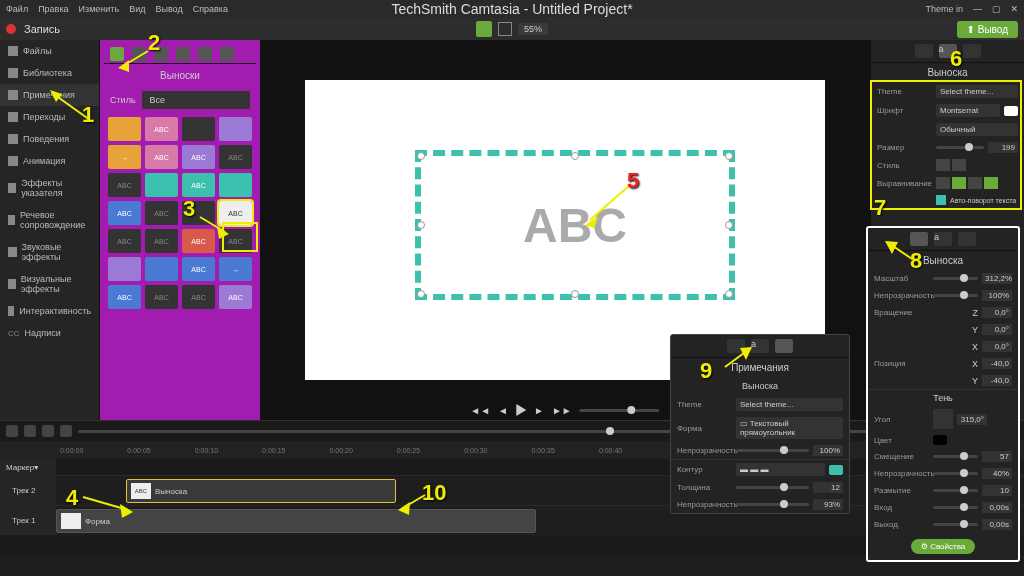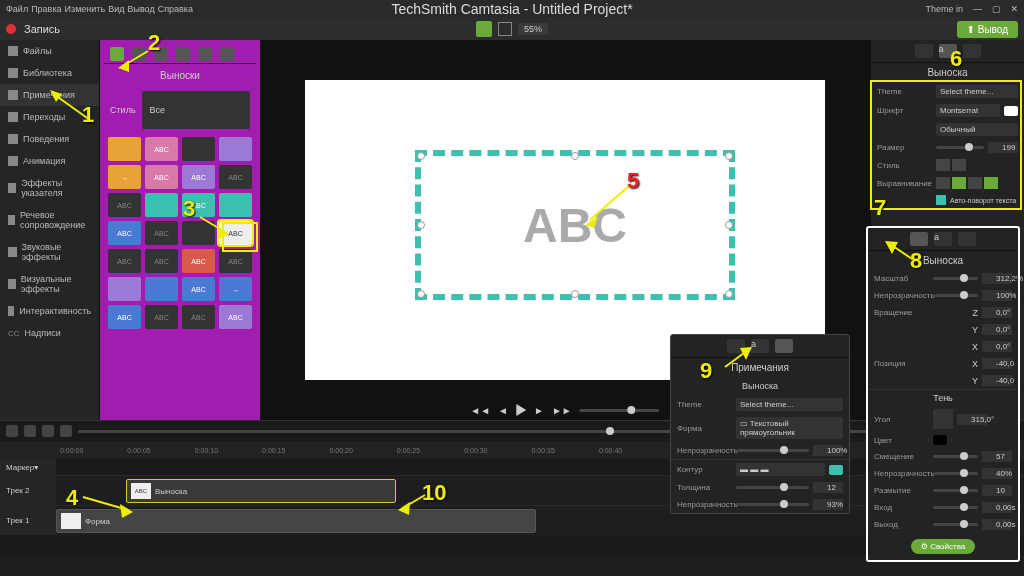--- a/index.html
+++ b/index.html
@@ -1,37 +1,37 @@
 <!DOCTYPE html>
 <html><head>
 <meta charset="utf-8">
 <style>
 *{margin:0;padding:0;box-sizing:border-box;font-family:Arial,sans-serif}
 body{background:#1e1e1e;color:#ccc;width:1024px;height:576px;overflow:hidden;position:relative;font-size:10px}
-.menubar{height:18px;background:#2a2a2a;display:flex;align-items:center;padding:0 6px;gap:3px;font-size:9px;color:#bbb}
+.menubar{height:18px;background:#2a2a2a;display:flex;align-items:center;padding:0 6px;gap:10px;font-size:9px;color:#bbb}
 .menubar-right{margin-left:auto;display:flex;gap:10px}
 .titlebar{position:absolute;top:0;left:50%;transform:translateX(-50%);font-size:14px;color:#ddd;line-height:18px}
 .toolbar{height:22px;background:#2d2d2d;display:flex;align-items:center;padding:0 6px;gap:8px}
 .rec-btn{width:10px;height:10px;border-radius:50%;background:#d33}
 .rec-label{color:#ddd;font-size:11px}
 .export-btn{margin-left:auto;background:#6aaa3a;color:#fff;padding:3px 10px;border-radius:3px;font-size:10px}
 .zoom{position:absolute;left:50%;transform:translateX(-50%);display:flex;gap:6px;align-items:center}
 .zoom-sel{background:#3a3a3a;padding:1px 6px;border-radius:2px;font-size:9px}
 .main{display:flex;height:380px}
 .sidebar{width:100px;background:#252525;border-right:1px solid #111}
 .sb-item{padding:6px 8px;font-size:9px;color:#bbb;display:flex;align-items:center;gap:5px;cursor:pointer}
 .sb-item.active{background:#333}
 .sb-icon{width:10px;height:10px;background:#888}
 .panel{width:160px;background:#a21caf;padding:4px}
 .panel-tabs{display:flex;gap:8px;height:20px;align-items:center;padding:0 6px;border-bottom:1px solid #111}
 .tab-icon{width:14px;height:14px;background:#555;border-radius:2px}
 .tab-icon.active{background:#6aaa3a}
 .panel-title{text-align:center;padding:6px;font-size:10px}
 .style-row{display:flex;gap:6px;padding:4px 6px;font-size:9px;align-items:center}
-.style-sel{background:#333;padding:14px 8px;flex:1;border-radius:2px}
+.style-sel{background:#333;padding:4px 8px;flex:1;border-radius:2px}
 .grid{display:grid;grid-template-columns:repeat(4,1fr);gap:4px;padding:4px}
 .thumb{height:24px;background:#2e2e2e;border-radius:2px;display:flex;align-items:center;justify-content:center;font-size:7px;color:#fff}
 .thumb.sel{outline:2px solid #ee0}
 .th-orange{background:#e8a23a}
 .th-pink{background:#d87aa8}
 .th-purple{background:#9a7ad4}
 .th-teal{background:#3bc1ae}
 .th-blue{background:#4a7ad4}
 .th-red{background:#d85a4a}
 .th-white{background:#eee;color:#333}
@@ -47,31 +47,31 @@
 .playback{position:absolute;bottom:4px;left:50%;transform:translateX(-50%);display:flex;gap:8px;align-items:center}
 .play-btn{width:0;height:0;border-left:10px solid #ccc;border-top:6px solid transparent;border-bottom:6px solid transparent}
 .prop-panel{width:154px;background:#232323;border-left:1px solid #111;font-size:9px}
 .prop-tabs{display:flex;gap:6px;padding:4px;border-bottom:1px solid #111;justify-content:center}
 .ptab{width:18px;height:14px;background:#333;border-radius:2px}
 .ptab.ac{background:#555}
 .prop-title{text-align:center;padding:4px;font-size:10px}
 .prop-row{display:flex;align-items:center;padding:3px 6px;gap:4px}
 .prop-label{width:55px;color:#999;font-size:8px}
 .prop-sel{flex:1;background:#333;padding:2px 4px;border-radius:2px;font-size:8px}
-.prop-val{width:30px;background:#333;padding:1px 14px;text-align:right;font-size:8px}
+.prop-val{width:30px;background:#333;padding:1px 3px;text-align:right;font-size:8px}
 .slider{flex:1;height:3px;background:#444;position:relative;border-radius:2px}
 .slider::after{content:'';position:absolute;width:8px;height:8px;background:#ccc;border-radius:50%;top:-3px;left:60%}
 .timeline{height:136px;background:#1a1a1a;border-top:1px solid #333}
 .tl-toolbar{height:20px;display:flex;align-items:center;padding:0 6px;gap:6px}
 .tl-icon{width:12px;height:12px;background:#444;border-radius:2px}
 .tl-time{background:#2a2a2a;padding:1px 6px;font-size:9px}
 .tl-ruler{height:18px;background:#222;display:flex;padding-left:60px;font-size:7px;color:#777;align-items:center;gap:44px}
 .tl-tracks{padding-left:0}
 .tl-track{height:30px;display:flex;border-top:1px solid #2a2a2a}
-.tl-track-label{width:56px;background:#252525;display:flex;align-items:center;padding:0 6px;font-size:8px}
+.tl-track-label{width:56px;background:#252525;display:flex;align-items:center;padding:0 12px;font-size:8px}
 .tl-track-body{flex:1;background:#1e1e1e;position:relative}
 .clip{position:absolute;height:24px;top:3px;background:#3a3a3a;border:1px solid #555;border-radius:2px;display:flex;align-items:center;padding:0 4px;font-size:8px}
 .clip.sel{border-color:#e8c040}
 .clip-thumb{width:20px;height:16px;background:#eee;margin-right:4px;display:flex;align-items:center;justify-content:center;color:#333;font-size:6px}
 .marker-row{height:16px;display:flex}
 .marker-label{width:56px;background:#252525;padding:0 6px;font-size:8px;display:flex;align-items:center}
 .num-badge{position:absolute;color:#ee0;font-size:22px;font-weight:900;z-index:100;text-shadow:1px 1px 2px #000}
 .arrow{position:absolute;z-index:99}
 .arrow-line{stroke:#ee0;stroke-width:2;fill:none}
 .arrow-head{fill:#ee0}

